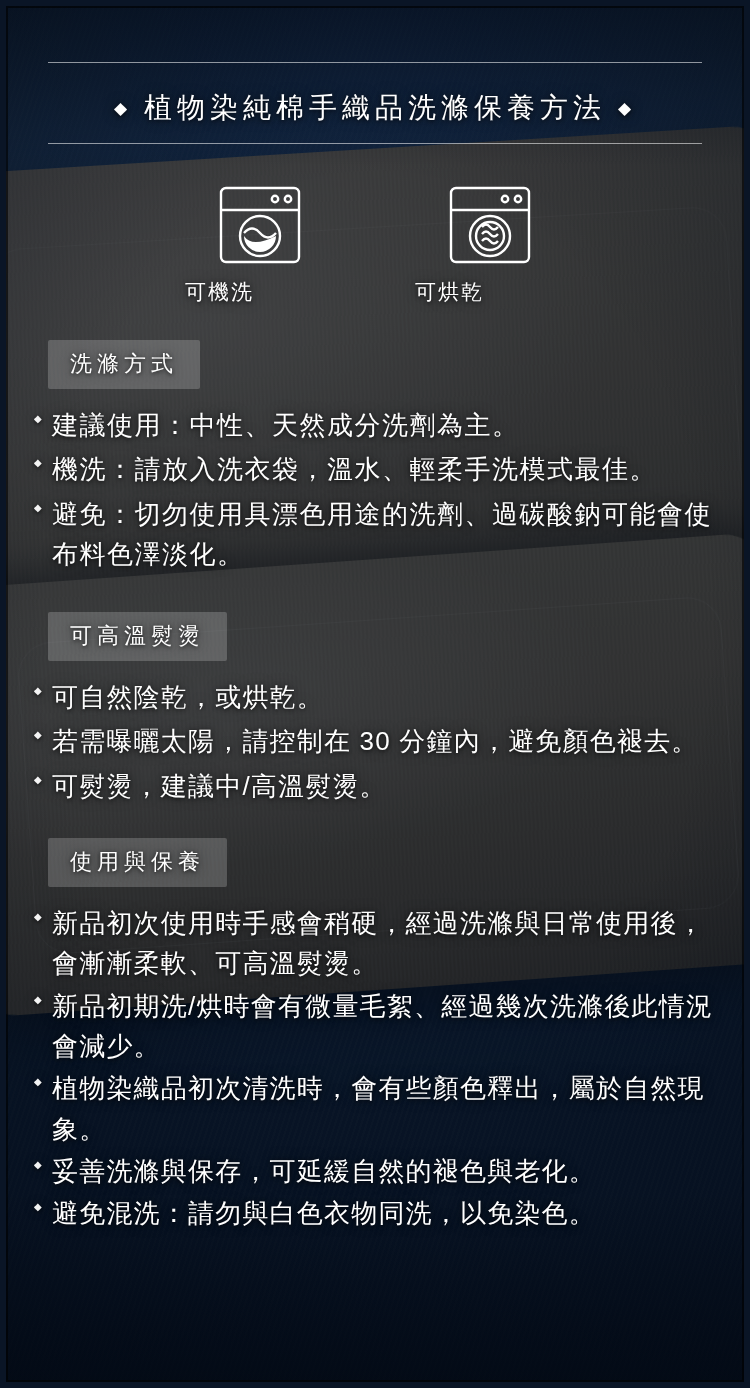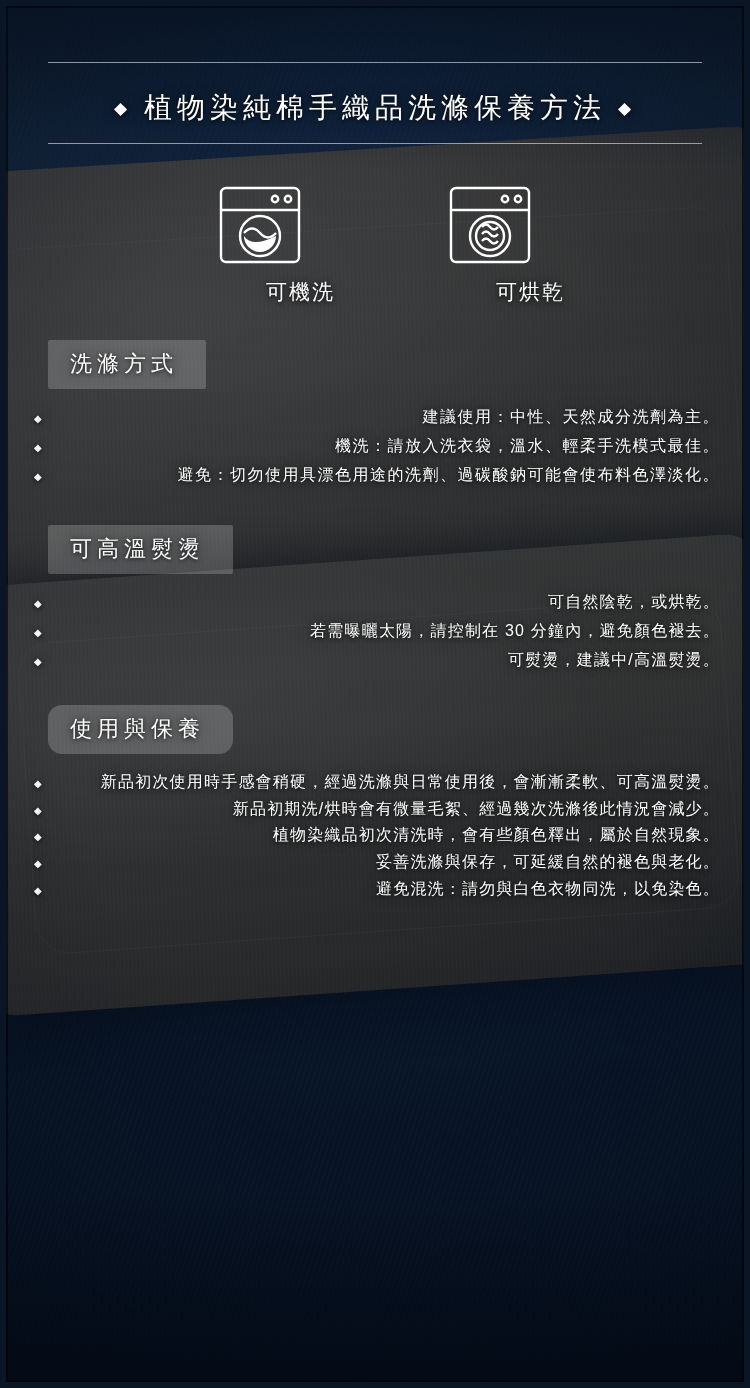--- a/index.html
+++ b/index.html
@@ -120,53 +120,52 @@
   }
   .title .dia { font-size: 17px; vertical-align: 3px; padding: 0 12px; }
 
   
   .icons {
     display: flex;
     justify-content: center;
     gap: 80px;
     margin-top: 34px;
   }
-  .icon-item { width: 150px; text-align: right; }
+  .icon-item { width: 150px; text-align: left; }
   .icon-box { height: 88px; display: flex; align-items: flex-end; justify-content: center; }
   .icon-label {
     margin-top: 12px;
     font-size: 21px;
     letter-spacing: 2px;
   }
 
   
   .chip {
     display: inline-block;
     margin: 34px 0 6px 48px;
-    padding: 9px 28px 10px 22px;
+    padding: 9px 22px 10px 22px;
     font-size: 22px;
     letter-spacing: 5px;
     background: rgba(255,255,255,0.20);
     border-radius: 2px;
   }
-  .chip.tight { margin-top: 28px; border-radius: 14px; }
+  .chip.tight { margin-top: 28px; }
 
   ul.bullets {
     list-style: none;
     margin: 10px 30px 0 34px;
     padding: 0;
   }
   ul.bullets li {
     position: relative;
-    font-size: 16px;
+    font-size: 26px;
     line-height: 1.55;
     letter-spacing: 1.2px;
     padding-left: 18px;
     margin-bottom: 4px;
-    text-align: right;
   }
   ul.bullets li::before {
     content: "◆";
     position: absolute;
     left: 0;
     top: 1px;
     font-size: 10px;
     line-height: 2.6;
     opacity: .95;
   }

